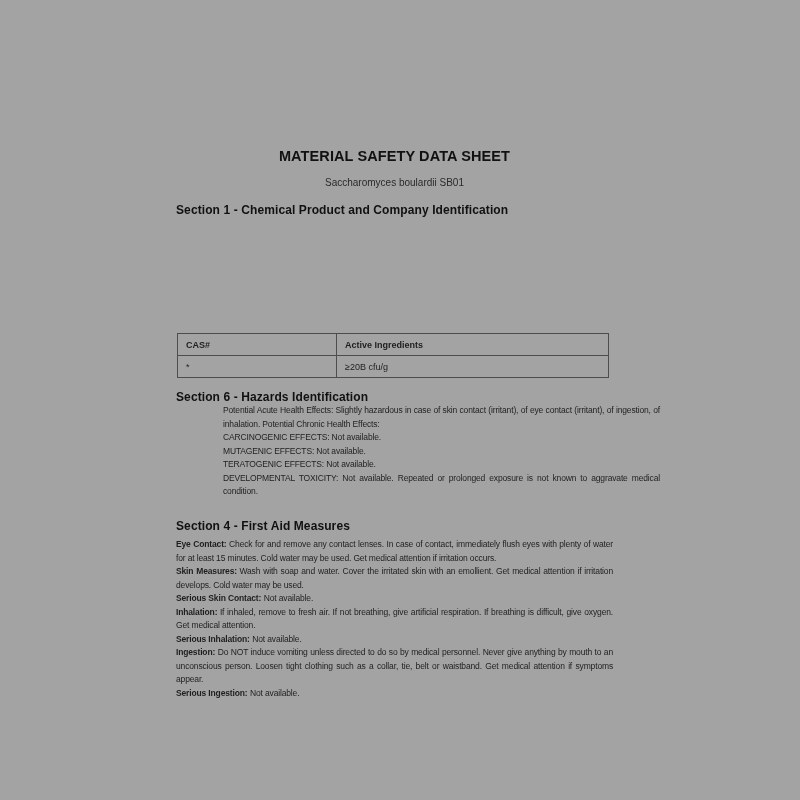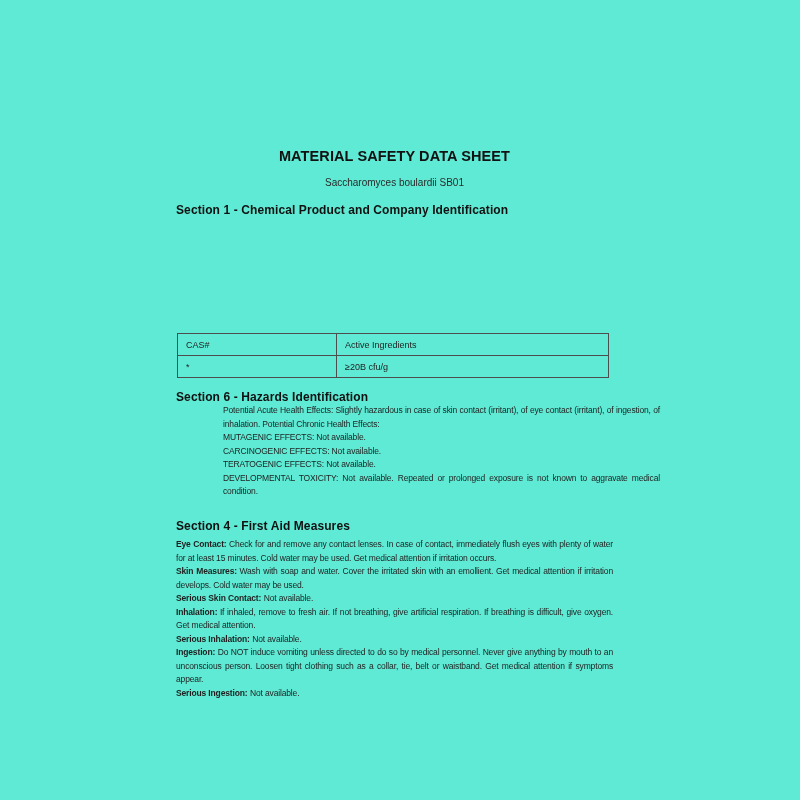--- a/index.html
+++ b/index.html
@@ -5,21 +5,21 @@
   html, body { margin: 0; padding: 0; }
   body {
     width: 800px; height: 800px;
     background: #ffffff;
     font-family: "Liberation Sans", sans-serif;
     color: #1f1f1f;
   }
   .page {
     position: relative;
     width: 800px; height: 800px;
-    background: #5eead4;
+    background: #a3a3a3;
     overflow: hidden;
   }
   .doc-title {
     position: absolute; top: 148px; left: 176px; width: 437px;
     margin: 0; text-align: center;
     font-size: 14.5px; font-weight: bold; color: #111111;
     letter-spacing: 0.1px;
   }
   .doc-subtitle {
     position: absolute; top: 177px; left: 176px; width: 437px;
@@ -40,21 +40,21 @@
     table-layout: fixed;
   }
   .ingredients th, .ingredients td {
     border: 1px solid #4d4d4d;
     padding: 5px 8px 4px 8px;
     line-height: 12px;
     text-align: left;
     font-weight: normal;
     overflow: hidden; white-space: nowrap;
   }
-  .ingredients th { font-weight: normal; }
+  .ingredients th { font-weight: bold; }
   .col-cas { width: 159px; }
   .body-block {
     position: absolute; left: 176px; width: 437px;
     font-size: 8.5px; line-height: 13.5px;
     letter-spacing: -0.15px; color: #1f1f1f;
   }
   .sec3-body { top: 404px; margin-left: 47px; }
   .sec4-body { top: 538px; }
   .body-block p { margin: 0; }
   .just { text-align: justify; }
@@ -85,22 +85,22 @@
       <tr>
         <td>*</td>
         <td>≥20B cfu/g</td>
       </tr>
     </tbody>
   </table>
 
   <h2 class="sec-heading sec3">Section 6 - Hazards Identification</h2>
   <div class="body-block sec3-body">
     <p class="just">Potential Acute Health Effects: Slightly hazardous in case of skin contact (irritant), of eye contact (irritant), of ingestion, of inhalation. Potential Chronic Health Effects:</p>
+    <p>CARCINOGENIC EFFECTS: Not available.</p>
     <p>MUTAGENIC EFFECTS: Not available.</p>
-    <p>CARCINOGENIC EFFECTS: Not available.</p>
     <p>TERATOGENIC EFFECTS: Not available.</p>
     <p class="just">DEVELOPMENTAL TOXICITY: Not available. Repeated or prolonged exposure is not known to aggravate medical condition.</p>
   </div>
 
   <h2 class="sec-heading sec4">Section 4 - First Aid Measures</h2>
   <div class="body-block sec4-body">
     <p class="just"><b>Eye Contact:</b><span>Check for and remove any contact lenses. In case of contact, immediately flush eyes with plenty of water for at least 15 minutes. Cold water may be used. Get medical attention if irritation occurs.</span></p>
     <p class="just"><b>Skin Measures:</b><span>Wash with soap and water. Cover the irritated skin with an emollient. Get medical attention if irritation develops. Cold water may be used.</span></p>
     <p class="just"><b>Serious Skin Contact:</b><span>Not available.</span></p>
     <p class="just"><b>Inhalation:</b><span>If inhaled, remove to fresh air. If not breathing, give artificial respiration. If breathing is difficult, give oxygen. Get medical attention.</span></p>

